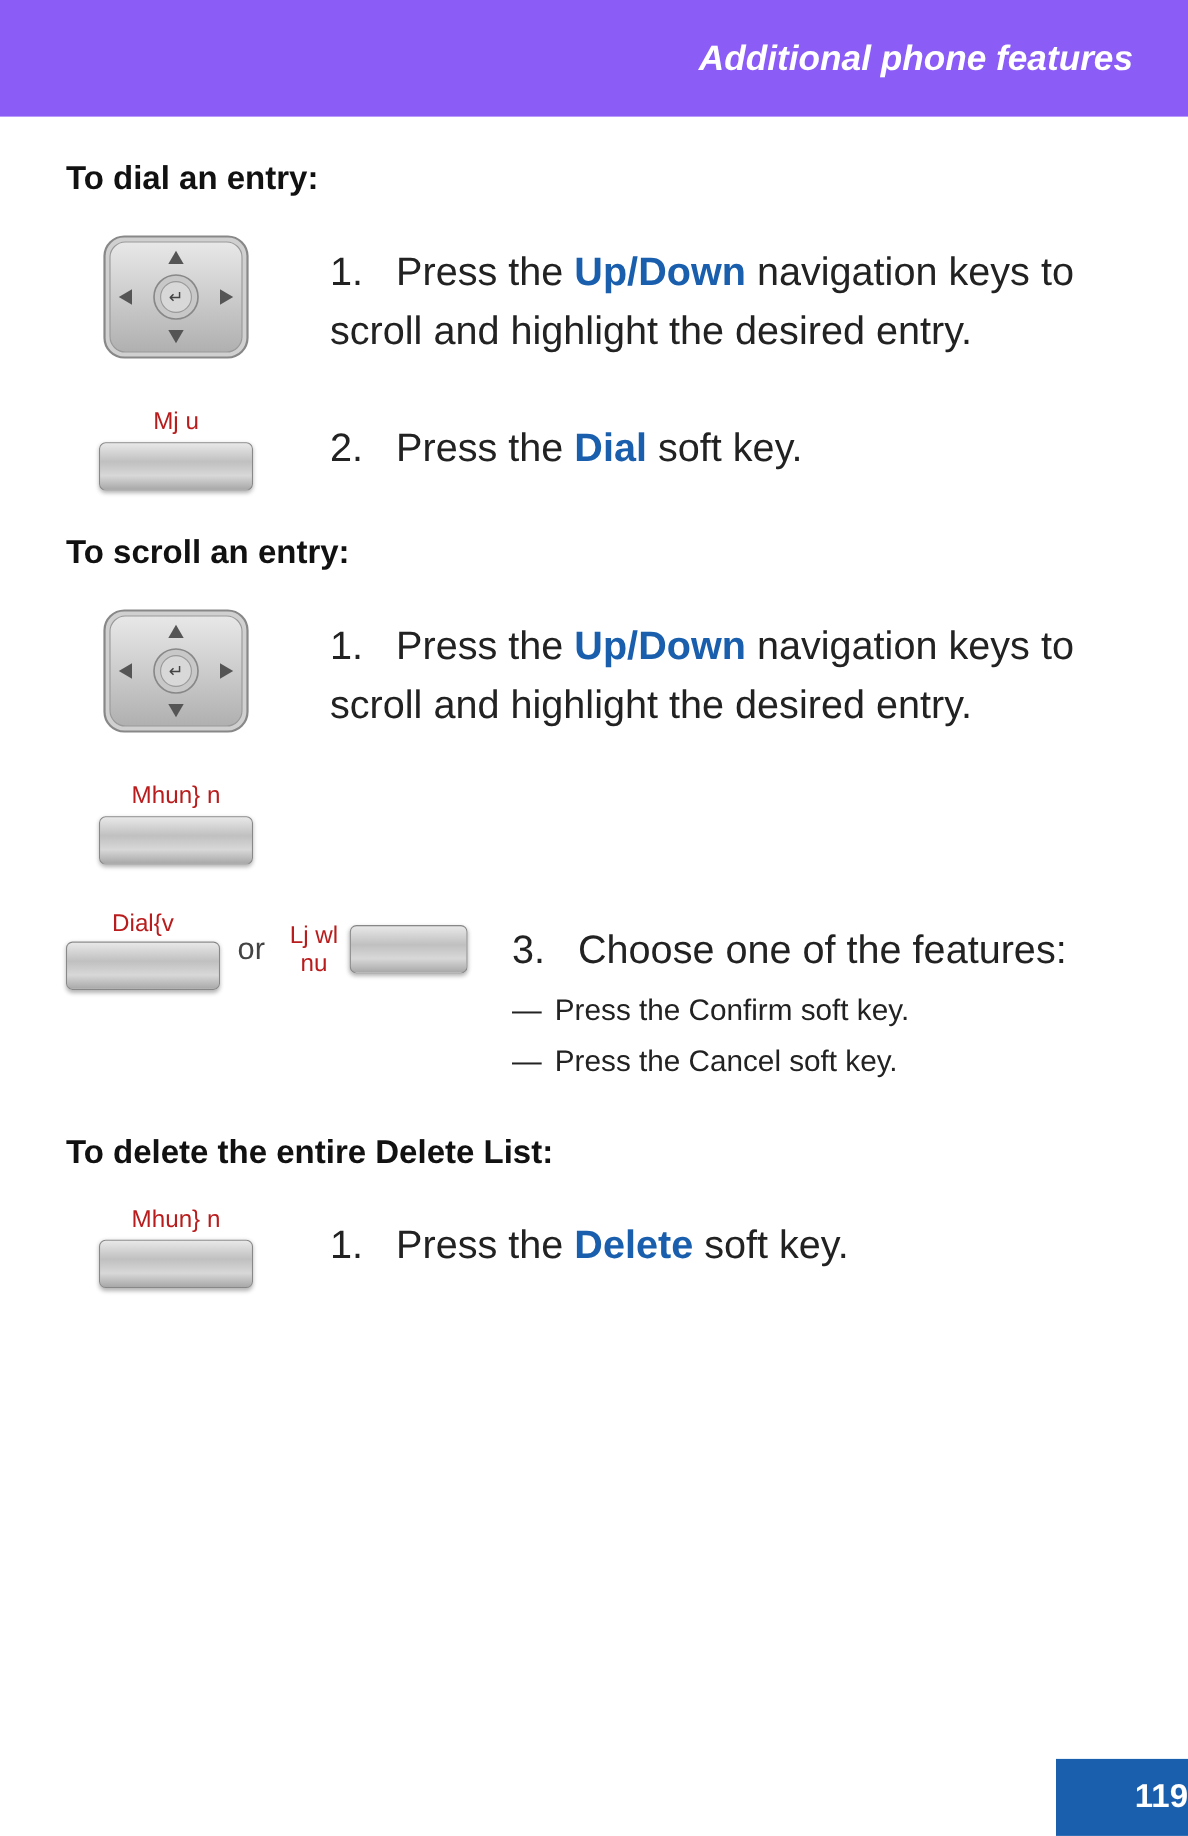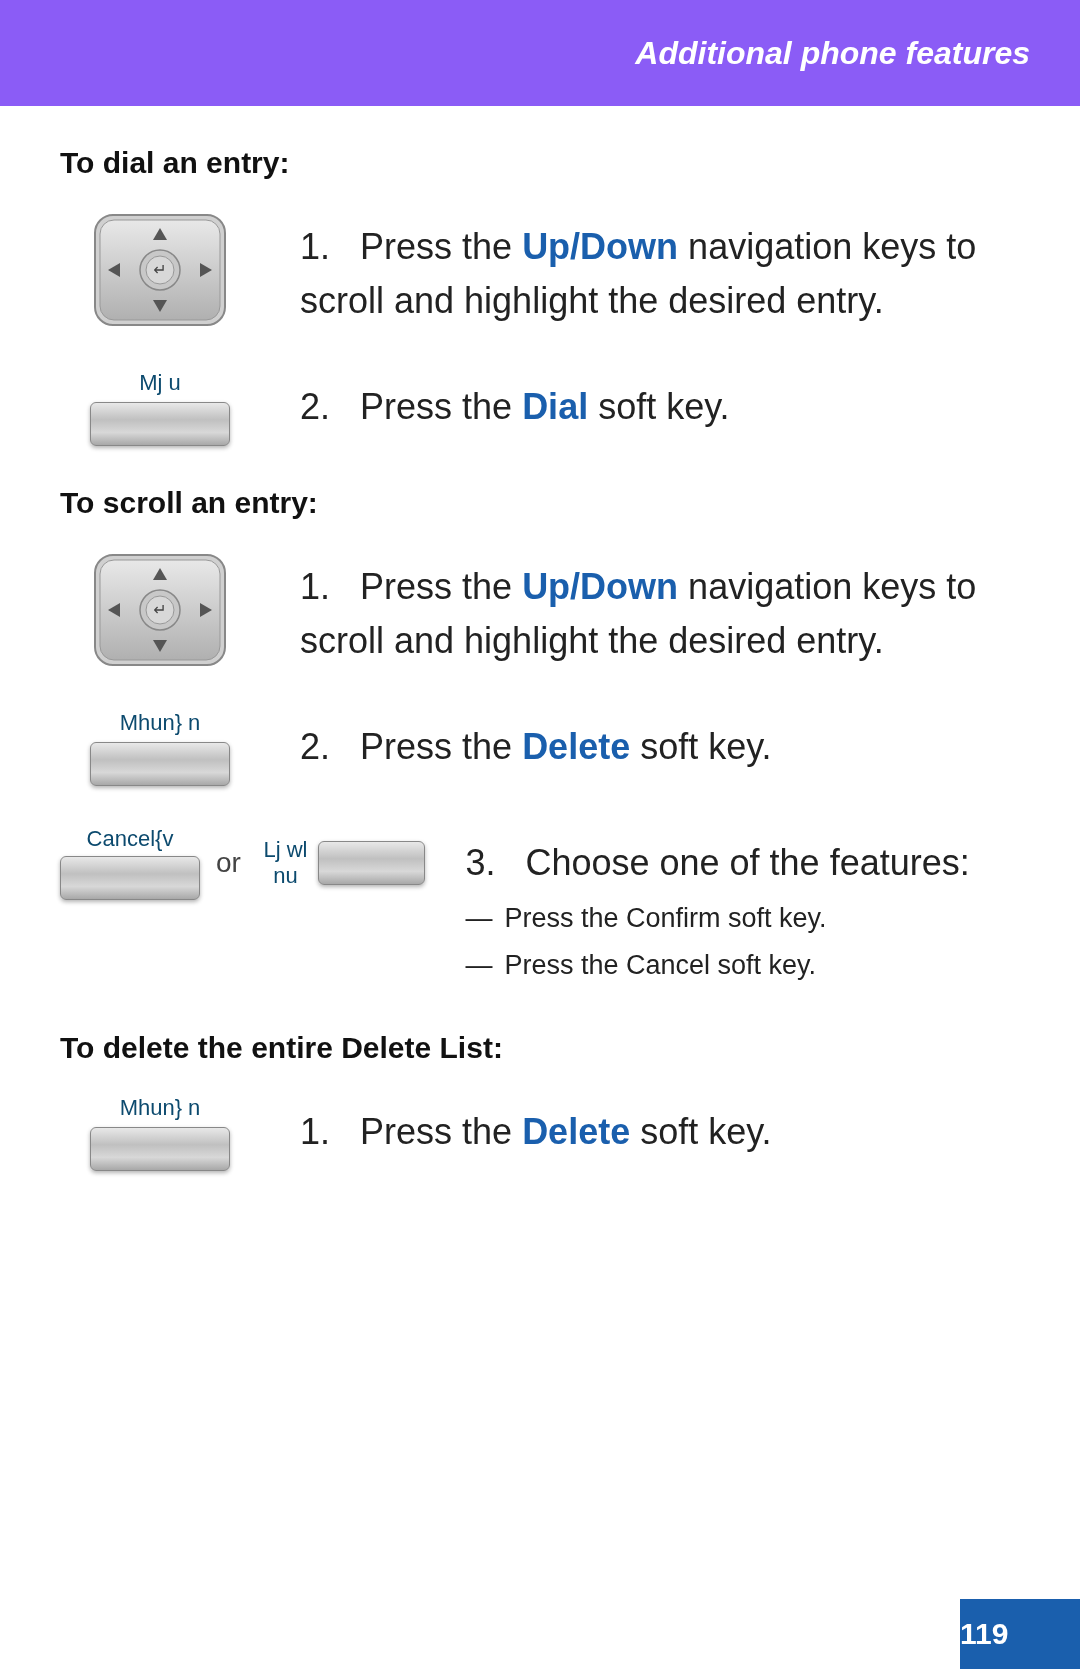--- a/index.html
+++ b/index.html
@@ -56,21 +56,21 @@
     .icon-col {
       flex: 0 0 200px;
       display: flex;
       flex-direction: column;
       align-items: center;
       gap: 6px;
     }
 
     .icon-label {
       font-size: 22px;
-      color: #0c4a6e;
+      color: #b91c1c;
       text-align: center;
     }
 
     .text-col {
       flex: 1;
       padding-top: 10px;
     }
 
     .instruction-text {
       font-size: 36px;
@@ -137,21 +137,21 @@
     
     .page-number-block {
       position: absolute;
       bottom: 0;
       right: 0;
       width: 120px;
       height: 70px;
       background: #1a5fad;
       display: flex;
       align-items: center;
-      justify-content: flex-start;
+      justify-content: flex-end;
     }
 
     .page-number {
       color: #ffffff;
       font-size: 30px;
       font-weight: bold;
     }
     .mb-30 { margin-bottom: 30px; }
   </style>
 </head>
@@ -244,33 +244,27 @@
           <span>Press the </span><span class="blue">Up/Down</span><span> navigation keys to scroll and highlight the desired entry.</span>
         </p>
       </div>
     </div>
 
     <div class="instruction-row">
       <div class="icon-col">
         <span class="icon-label">Mhun} n</span>
         <div class="soft-key-btn"></div>
       </div>
-      <div class="text-col">
-        <p class="instruction-text">
-          <span>2.&nbsp;&nbsp;</span>
-          <span>Press the </span><span class="blue">Delete</span><span> soft key.</span>
-        </p>
-      </div>
     </div>
 
     <div class="instruction-row">
       <div class="icon-col">
         <div class="dual-btn-row">
           <div style="display:flex;flex-direction:column;align-items:center;gap:4px;">
-            <span class="icon-label">Cancel{v</span>
+            <span class="icon-label">Dial{v</span>
             <div class="soft-key-btn"></div>
           </div>
           <span class="or-text">or</span>
           <div style="display:flex;flex-direction:row;align-items:center;gap:4px;">
             <span class="icon-label">Lj wl nu</span>
             <div class="soft-key-btn"></div>
           </div>
         </div>
       </div>
       <div class="text-col">

